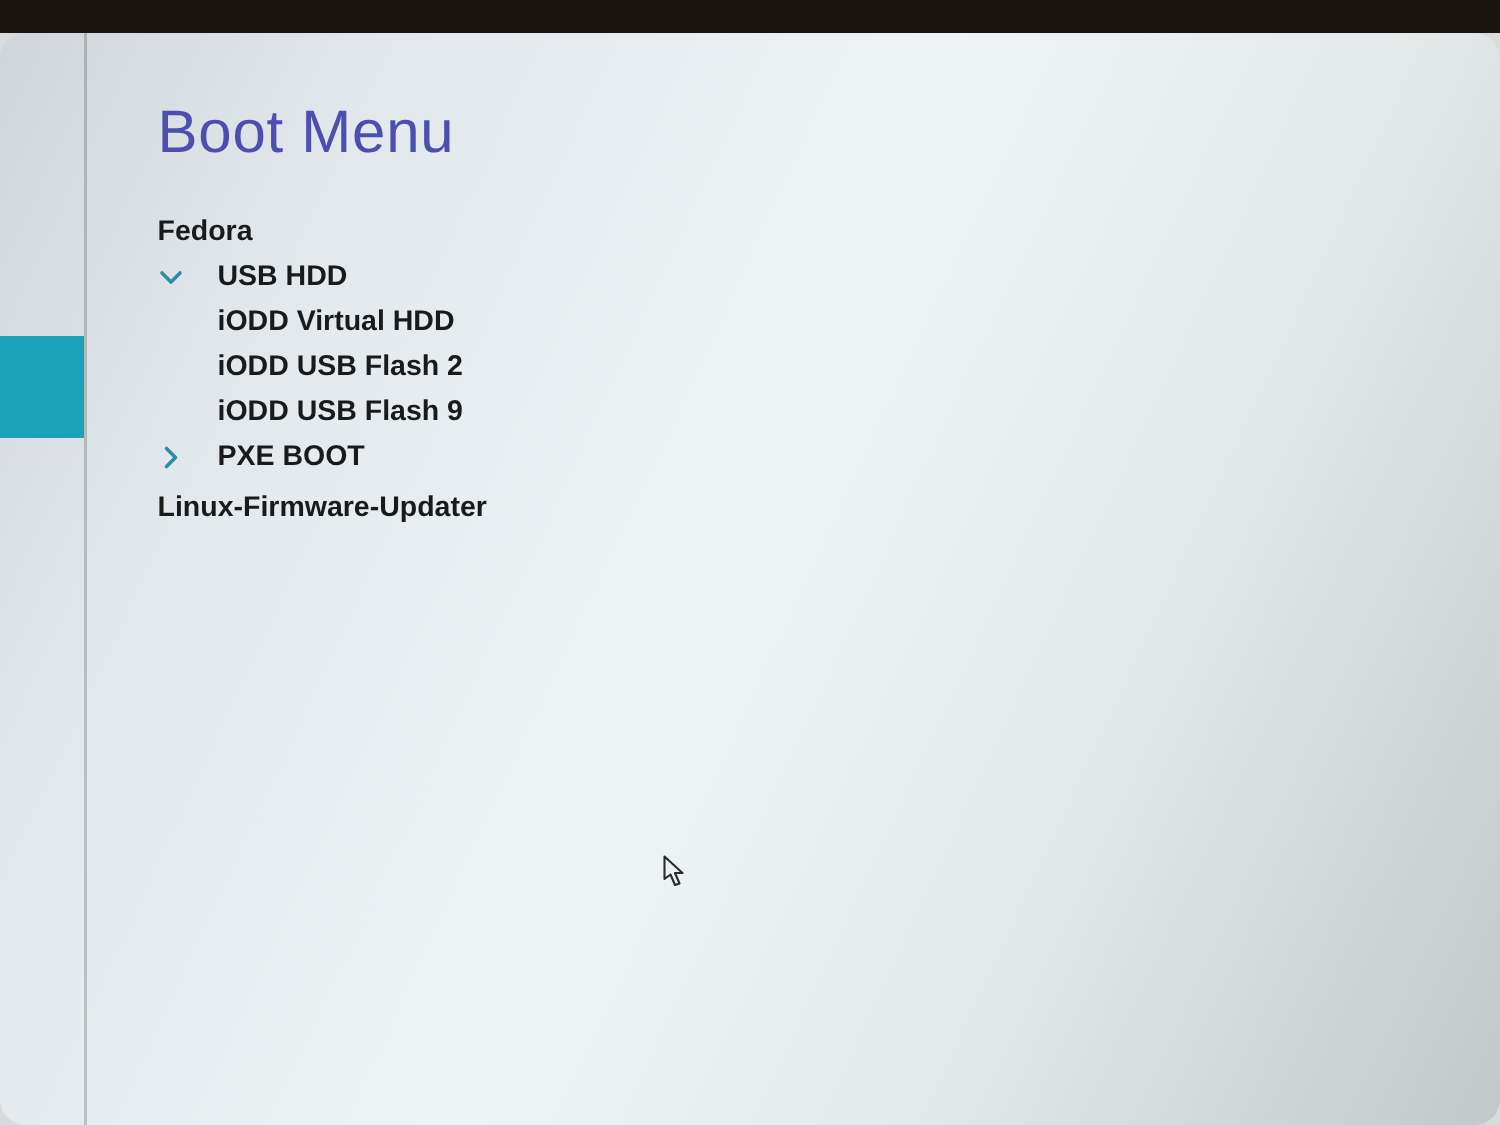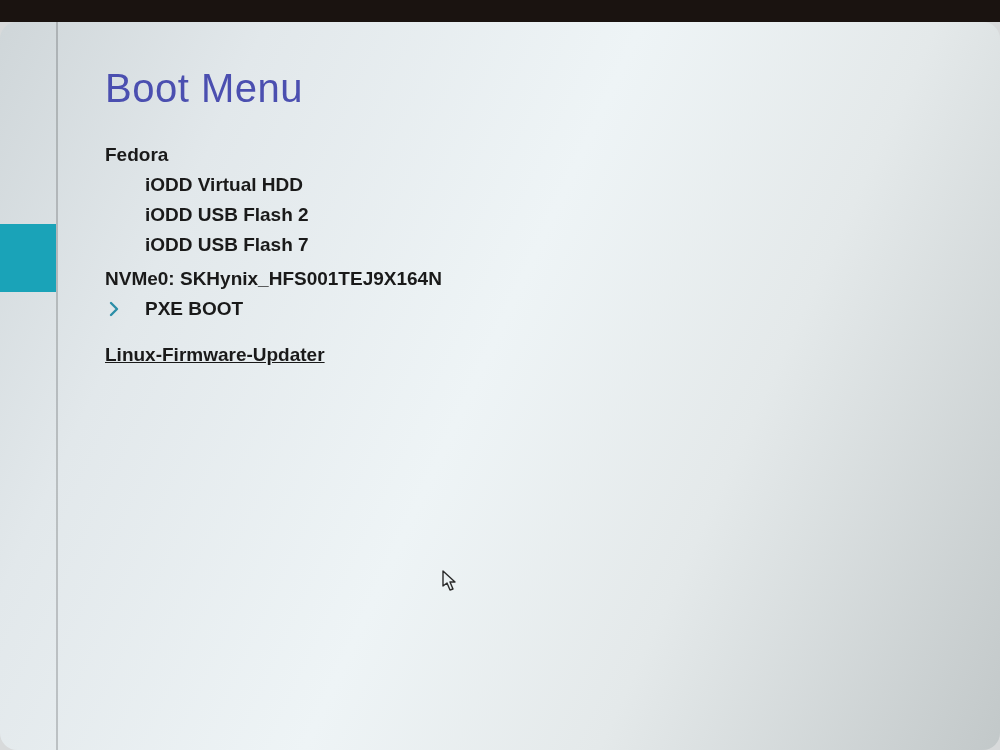--- a/index.html
+++ b/index.html
@@ -105,49 +105,54 @@
   </div>
 
   <div class="content">
 
     <div class="title">Boot Menu</div>
 
     <div class="row toplevel">
       <span>Fedora</span>
     </div>
 
+    <div class="row category">
+      <span class="arrow-slot">
+        <svg class="arrow-svg" width="18" height="18" viewBox="0 0 18 18">
+          <polyline points="3,6 9,12 15,6" fill="none" stroke="#2b8ea8" stroke-width="2.4" stroke-linecap="round" stroke-linejoin="round"></polyline>
+        </svg>
+      </span>
+      <span class="cat-label">USB HDD</span>
+    </div>
 
     <div class="row subitem">
       <span>iODD Virtual HDD</span>
     </div>
 
 
     <div class="row subitem">
       <span>iODD USB Flash 2</span>
     </div>
 
     <div class="row subitem">
-      <span>iODD USB Flash 7</span>
+      <span>iODD USB Flash 9</span>
     </div>
 
-    <div class="row toplevel" style="margin-top:4px;">
-      <span>NVMe0: SKHynix_HFS001TEJ9X164N</span>
-    </div>
 
 
     <div class="row category">
       <span class="arrow-slot">
         <svg class="arrow-svg" width="18" height="18" viewBox="0 0 18 18">
           <polyline points="6,3 12,9 6,15" fill="none" stroke="#2b8ea8" stroke-width="2.4" stroke-linecap="round" stroke-linejoin="round"></polyline>
         </svg>
       </span>
       <span class="cat-label">PXE BOOT</span>
     </div>
 
-    <div class="row toplevel" style="margin-top:16px;text-decoration:underline;">
+    <div class="row toplevel" style="margin-top:4px;">
       <span>Linux-Firmware-Updater</span>
     </div>
 
   </div>
 
   <svg class="cursor" viewBox="0 0 16 22">
     <path d="M1 1 L1 16 L5 13 L8 20 L11 19 L8 12 L13 12 Z" fill="none" stroke="#2a2a2a" stroke-width="1.4" stroke-linejoin="round"></path>
   </svg>
 
 </div>

